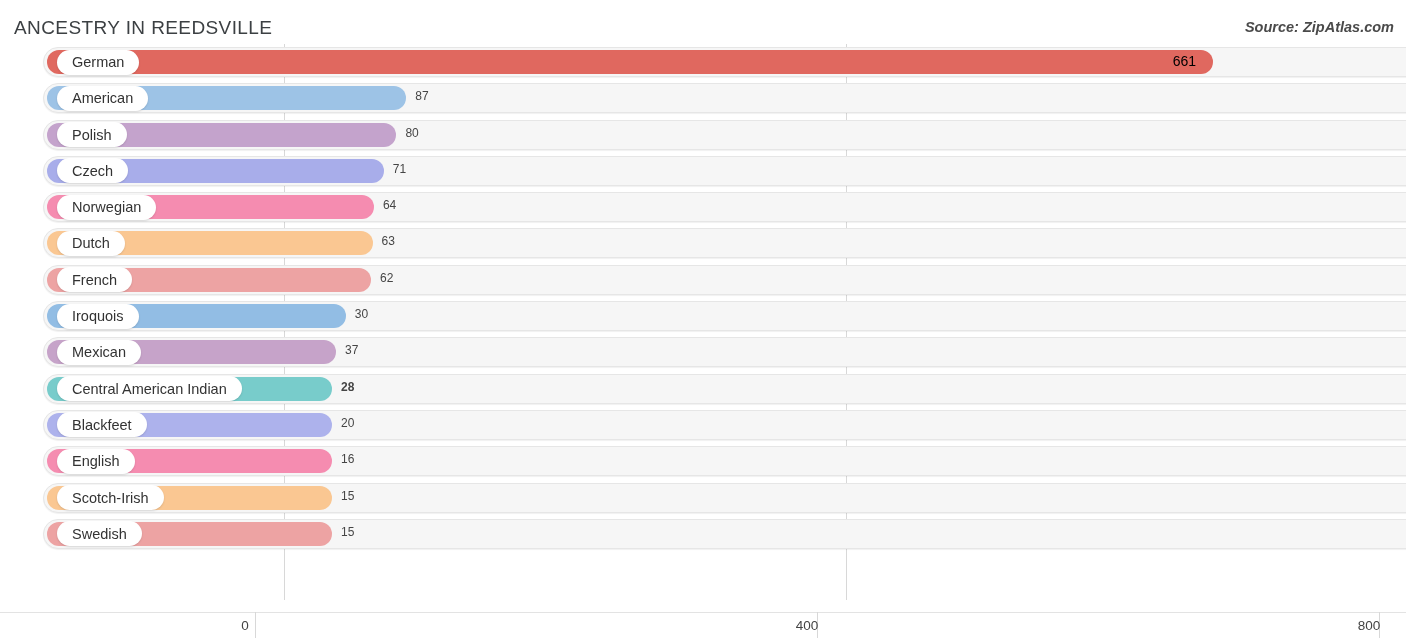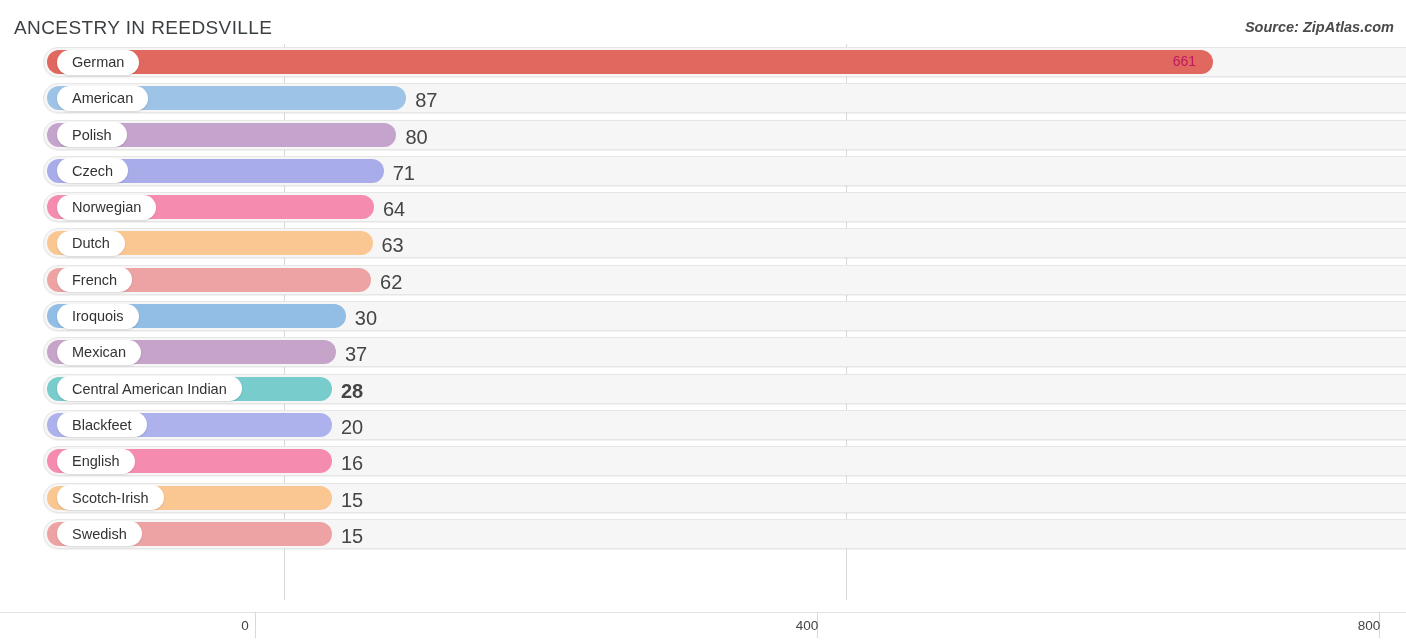--- a/index.html
+++ b/index.html
@@ -112,30 +112,30 @@
     font-size: 14.5px;
     color: #333333;
     white-space: nowrap;
     box-shadow: 0 1px 2px rgba(0,0,0,0.13);
     box-sizing: border-box;
   }
   
   .value-out {
     position: absolute;
     top: 9px;
-    font-size: 20px;
+    font-size: 12px;
     color: #454545;
     white-space: nowrap;
   }
   
   .value-in {
     position: absolute;
     top: 9px;
     font-size: 14px;
-    color: #be185d;
+    color: #000000;
     white-space: nowrap;
   }
 
   
   .axis {
     position: absolute;
     left: 0;
     top: 612px;
     width: 1406px;
     height: 32px;

